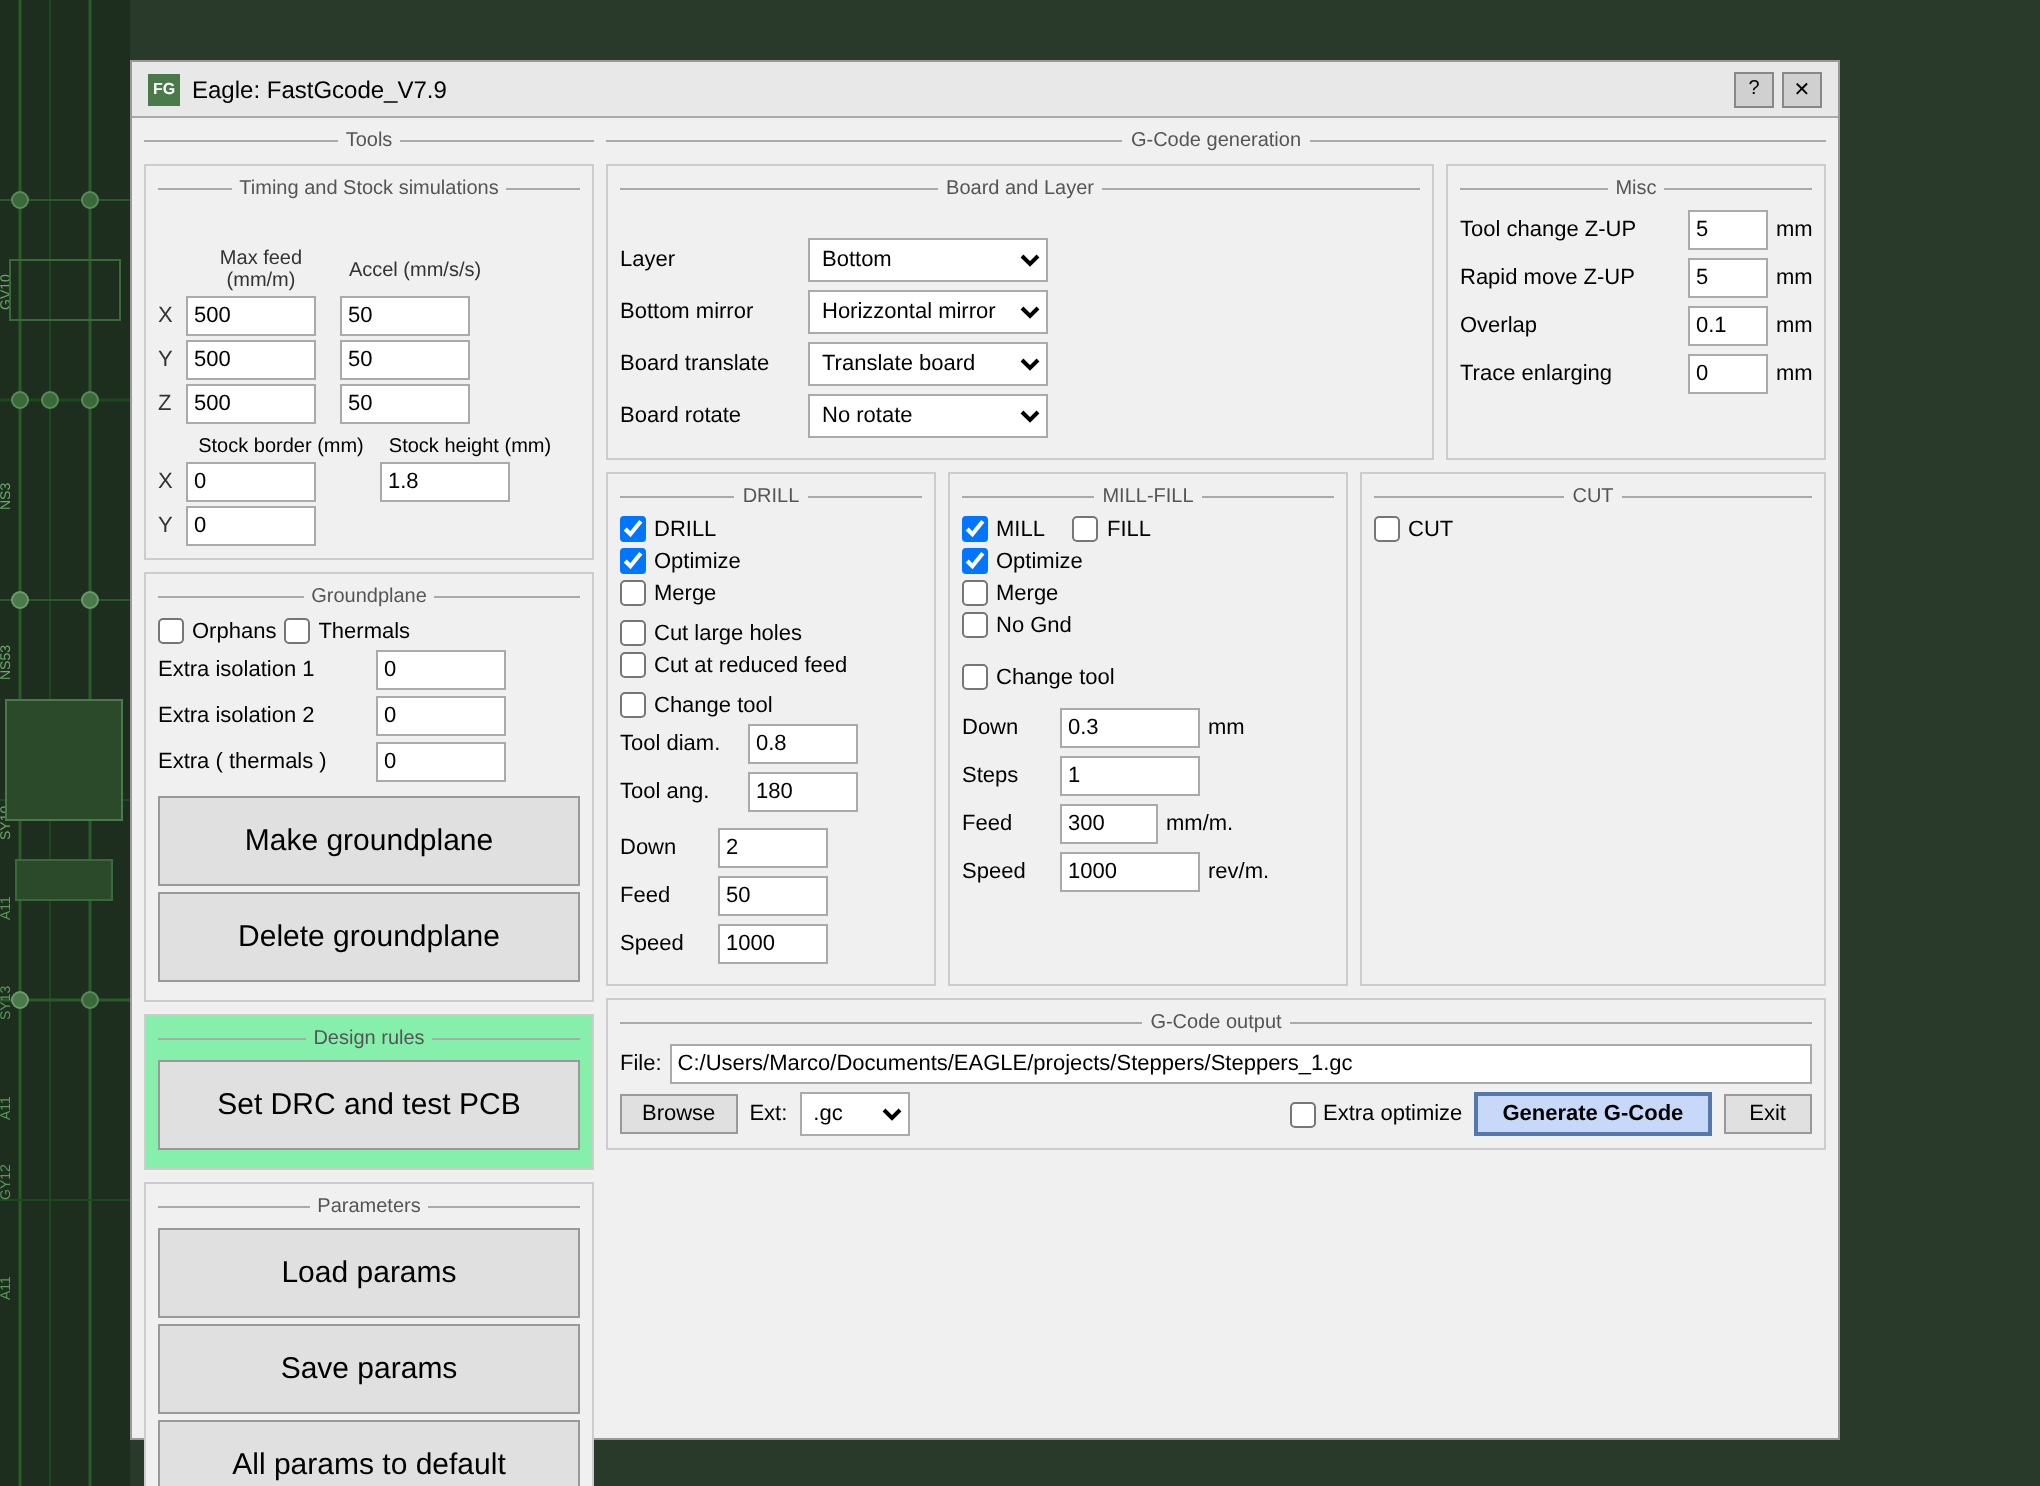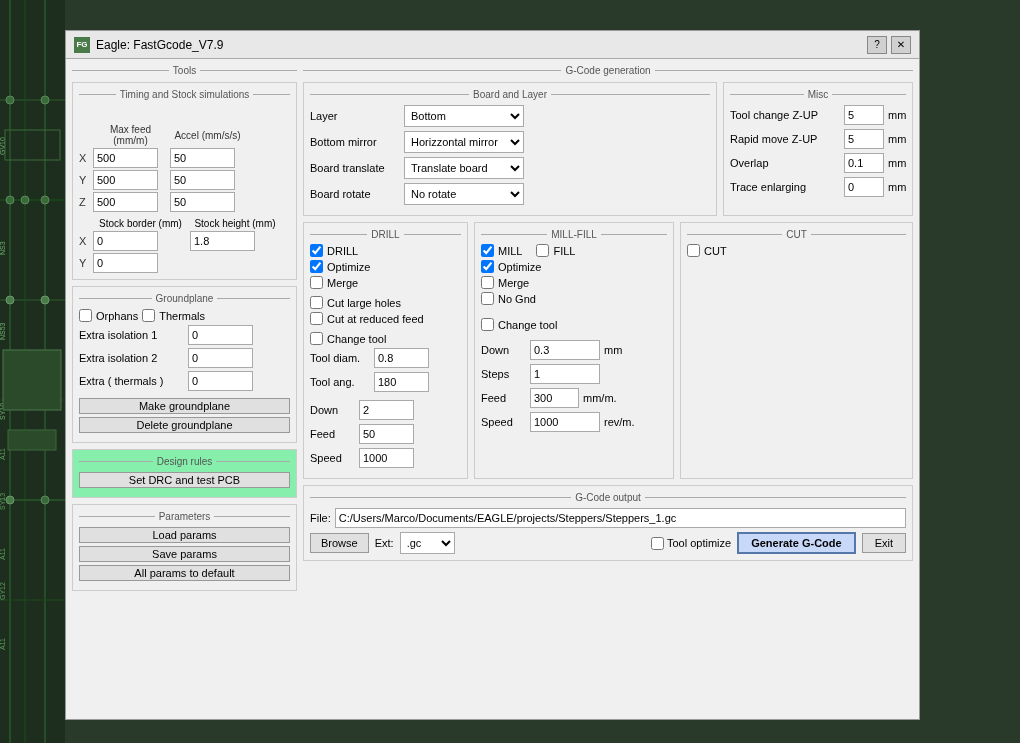--- a/index.html
+++ b/index.html
@@ -125,23 +125,23 @@
       gap: 4px;
       margin-bottom: 3px;
     }
     .iso-label {
       font-size: 11px;
       min-width: 105px;
     }
     .btn {
       background: #e0e0e0;
       border: 1px solid #999;
-      padding: 1px 8px;
+      padding: 13px 8px;
       cursor: pointer;
-      font-size: 11px;
+      font-size: 15px;
       width: 100%;
       text-align: center;
       margin-bottom: 3px;
     }
     
     .design-section {
       background: #86efac;
       border: 1px solid #ccc;
       padding: 6px;
     }
@@ -467,21 +467,21 @@
 
       <div style="display:flex;align-items:center;gap:4px;">
         <hr style="flex:1;border:none;border-top:1px solid #aaa;">
         <span style="font-size:10px;color:#555;">G-Code generation</span>
         <hr style="flex:1;border:none;border-top:1px solid #aaa;">
       </div>
 
       <div class="top-row">
 
         <div class="board-section">
-          <div style="display:flex;align-items:center;gap:4px;margin-bottom:5px;">
+          <div style="display:flex;align-items:center;gap:4px;margin-bottom:19px;">
             <hr style="flex:1;border:none;border-top:1px solid #aaa;">
             <span style="font-size:10px;color:#555;">Board and Layer</span>
             <hr style="flex:1;border:none;border-top:1px solid #aaa;">
           </div>
           <div class="form-row">
             <span class="form-label">Layer</span>
             <select class="select-medium">
               <option>Bottom</option>
               <option>Top</option>
             </select>
@@ -675,21 +675,21 @@
         <div class="bottom-row">
           <button class="browse-btn">Browse</button>
           <span class="ext-label">Ext:</span>
           <select class="ext-select">
             <option>.gc</option>
             <option>.nc</option>
             <option>.gcode</option>
           </select>
           <div class="hyper-checkbox">
             <input type="checkbox" style="">
-            <label>Tool optimize</label>
+            <label>Extra optimize</label>
           </div>
           <button class="generate-btn">Generate G-Code</button>
           <button class="exit-btn">Exit</button>
         </div>
       </div>
     </div>
   </div>
 </div>
 
 </body></html>

